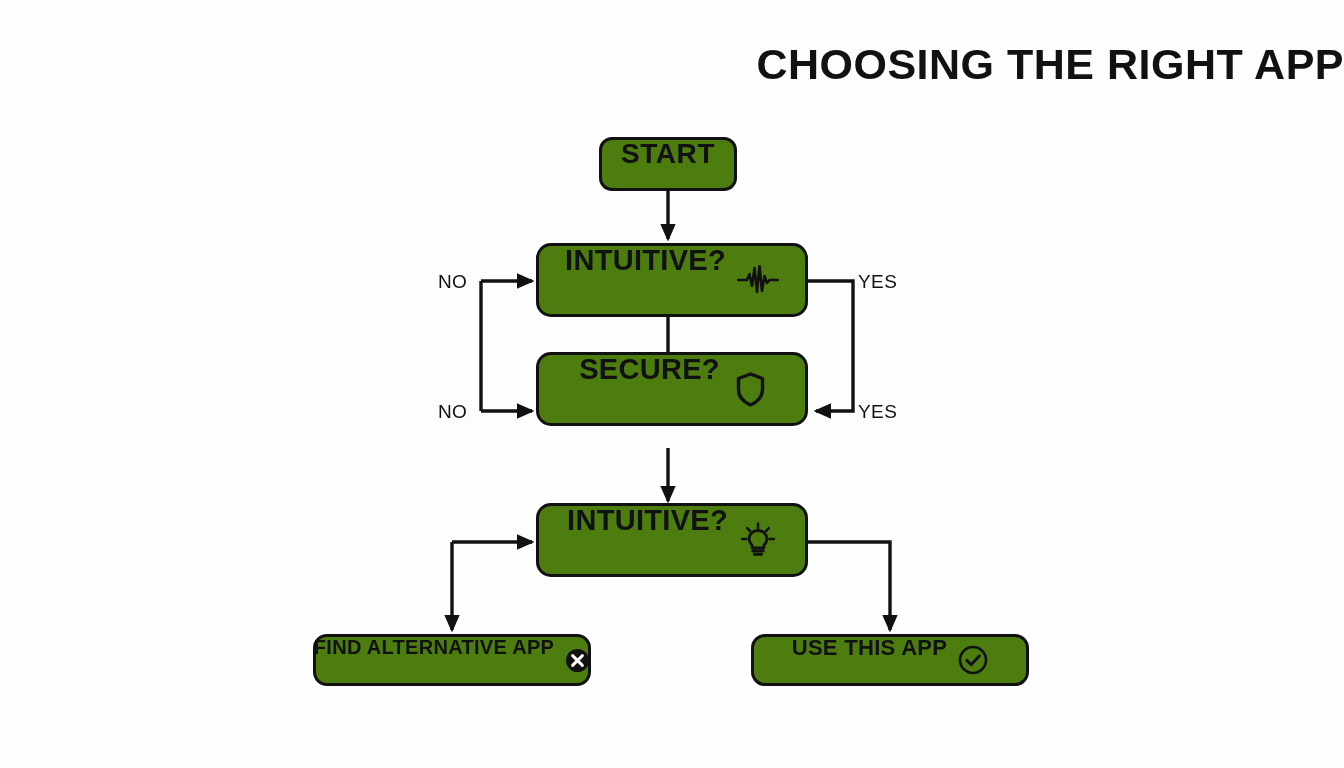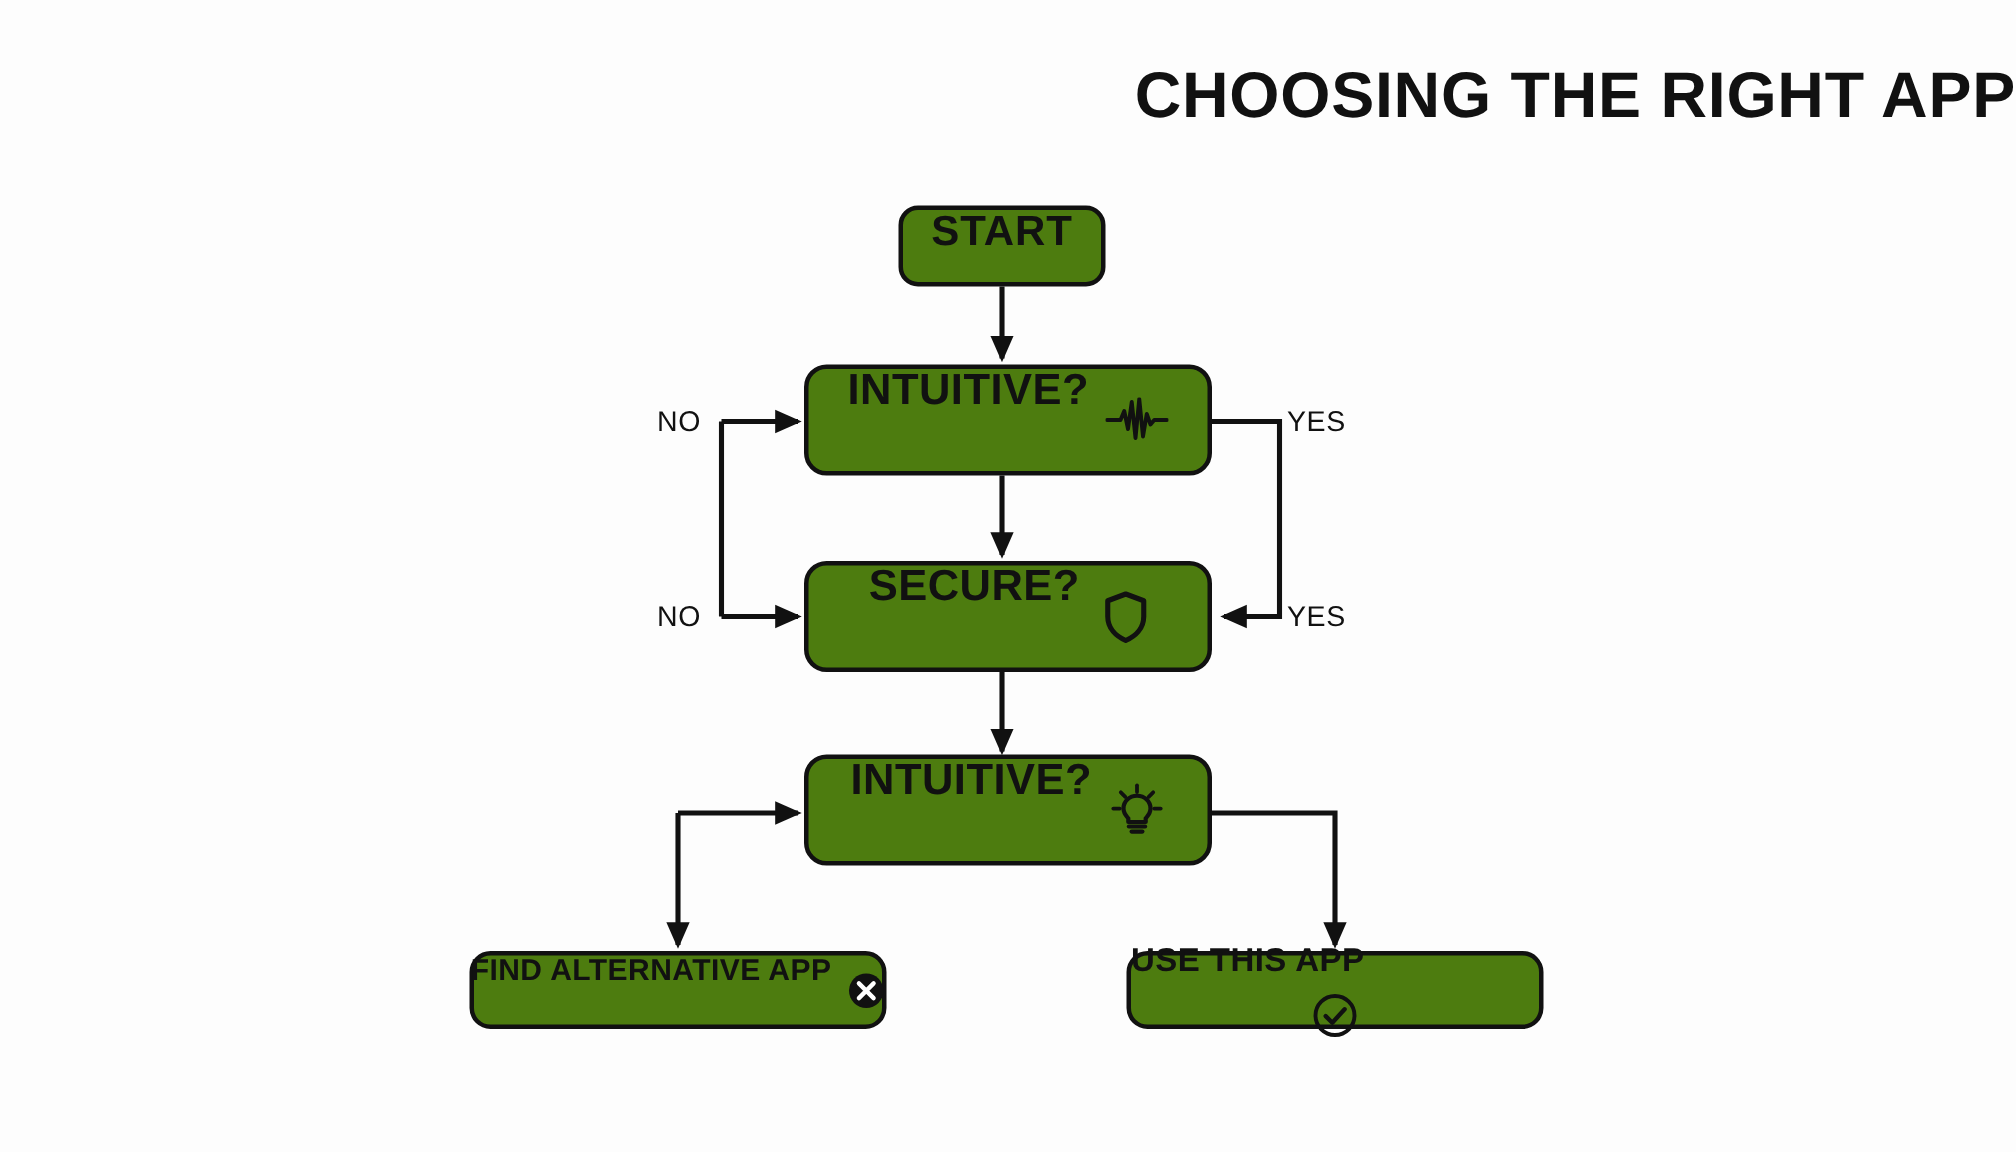--- a/index.html
+++ b/index.html
@@ -74,40 +74,39 @@
 
   .decision {
     left: 536px;
     width: 272px;
     height: 74px;
     font-size: 29px;
     letter-spacing: 0.3px;
     border-radius: 15px;
   }
   #node-accurate { top: 243px; }
-  #node-secure   { top: 374px; gap: 16px; }
+  #node-secure   { top: 352px; gap: 16px; }
   #node-intuitive{ top: 503px; }
 
   .terminal {
     height: 52px;
     font-size: 22px;
     letter-spacing: 0.3px;
     border-radius: 14px;
   }
   #node-find {
     left: 313px;
     top: 634px;
     width: 278px;
     font-size: 20px;
   }
   #node-use {
     left: 751px;
     top: 634px;
     width: 278px;
-    flex-direction: column;
   }
 
   .edge-label {
     position: absolute;
     font-size: 19px;
     font-weight: normal;
     color: #111111;
     letter-spacing: 0.4px;
     white-space: nowrap;
     z-index: 3;

